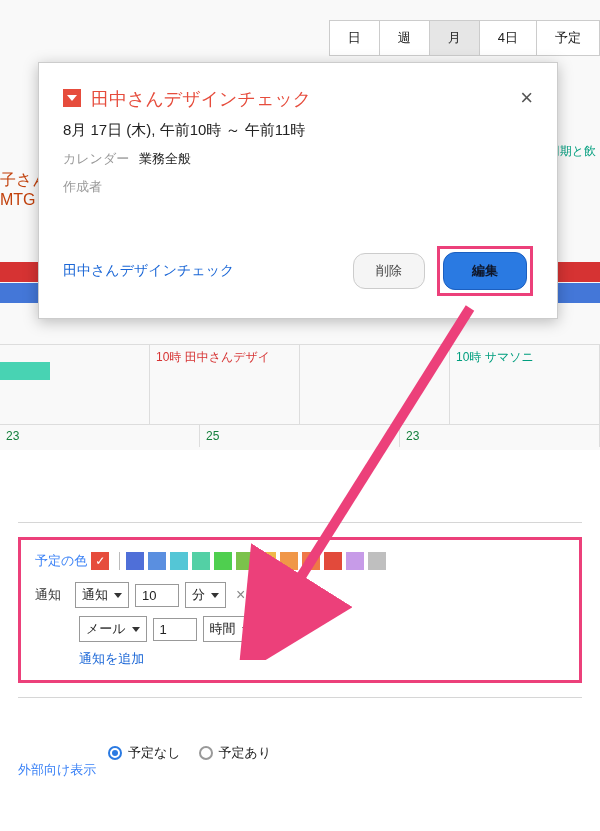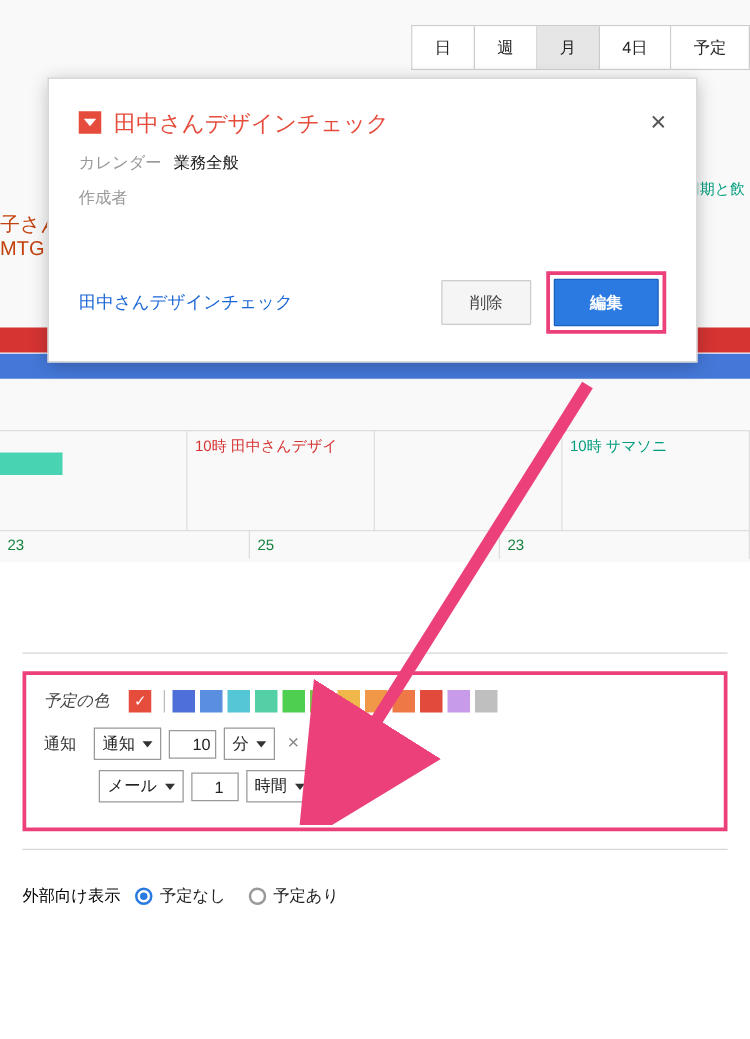--- a/index.html
+++ b/index.html
@@ -33,49 +33,49 @@
   .popup-icon::after { content: ""; border-left: 5px solid transparent; border-right: 5px solid transparent; border-top: 6px solid #fff; }
   .popup-title { color: #e64c3c; font-size: 18px; font-weight: normal; flex: 1; }
   .popup-close { font-size: 22px; color: #555; cursor: pointer; line-height: 1; }
   .popup-label { color: #999; font-size: 12px; margin-top: 16px; }
   .popup-time { font-size: 15px; margin-top: 10px; }
   .popup-field { display: flex; margin-top: 10px; font-size: 13px; }
   .popup-field .k { color: #999; width: 76px; }
   .popup-actions { display: flex; align-items: center; margin-top: 50px; }
   .popup-link { color: #1a66d6; font-size: 14px; cursor: pointer; }
   .popup-spacer { flex: 1; }
-  .btn { padding: 8px 22px; font-size: 13px; border-radius: 1px; cursor: pointer; }
+  .btn { padding: 8px 22px; font-size: 13px; border-radius: 12px; cursor: pointer; }
   .btn-del { background: #f5f5f5; border: 1px solid #ccc; color: #444; margin-right: 12px; }
   .btn-edit-wrap { border: 3px solid #ec407a; padding: 3px; display: inline-block; }
-  .btn-edit { background: #2a7ae2; border: 1px solid #1b5fc0; color: #ffffff; font-weight: bold; padding: 9px 28px; }
+  .btn-edit { background: #2a7ae2; border: 1px solid #1b5fc0; color: #0f172a; font-weight: bold; padding: 9px 28px; }
   
   
   .lower { position: relative; padding: 20px 18px 0 18px; margin-top: 0; }
   .section-border { border-bottom: 1px solid #d6d6d6; margin: 14px 0; }
   .attach-row { display: flex; align-items: center; padding: 10px 0; }
   .attach-label { color: #555; font-size: 13px; width: 90px; }
   .attach-link { color: #1a66d6; font-size: 13px; cursor: pointer; }
   
   .color-area { border: 3px solid #ec407a; padding: 12px 14px; margin-top: 6px; }
   .color-row { display: flex; align-items: center; margin-bottom: 12px; }
-  .color-label { font-size: 13px; color: #404040; margin-right: 16px; font-style: italic; }
+  .color-label { font-size: 13px; color: #3b82f6; margin-right: 4px; }
   .swatch-check { width: 18px; height: 18px; background: #e64c3c; margin-right: 4px; display: flex; align-items: center; justify-content: center; color: #fff; font-size: 12px; }
   .divider { width: 1px; height: 18px; background: #bbb; margin: 0 6px; }
   .swatch { width: 18px; height: 18px; margin-right: 4px; cursor: pointer; }
   
   .notif-row { display: flex; align-items: center; margin-bottom: 8px; font-size: 13px; }
   .notif-label { color: #333; width: 40px; }
   .sel { border: 1px solid #999; padding: 3px 6px; margin-right: 6px; background: #fff; font-size: 13px; display: inline-flex; align-items: center; }
   .sel::after { content: ""; margin-left: 6px; display: inline-block; border-left: 4px solid transparent; border-right: 4px solid transparent; border-top: 5px solid #333; position: relative; }
-  .num-input { border: 1px solid #999; padding: 3px 18px; width: 25px; text-align: left; margin-right: 6px; background: #fff; }
+  .num-input { border: 1px solid #999; padding: 3px 6px; width: 44px; text-align: left; margin-right: 6px; background: #fff; }
   .remove-x { color: #888; font-size: 16px; cursor: pointer; margin-left: 4px; }
   .add-notif { color: #1a66d6; font-size: 13px; cursor: pointer; margin-left: 44px; }
   
   .ext-row { display: flex; align-items: center; padding: 14px 0 20px 0; font-size: 13px; }
-  .ext-label { color: #000000; width: 90px; }
+  .ext-label { color: #3b82f6; width: 90px; margin-top: 35px; }
   .radio { display: inline-flex; align-items: center; margin-right: 18px; }
   .radio-btn { width: 14px; height: 14px; border: 2px solid #999; border-radius: 50%; margin-right: 6px; position: relative; }
   .radio-btn.on { border-color: #2a7ae2; }
   .radio-btn.on::after { content: ""; position: absolute; top: 2px; left: 2px; width: 6px; height: 6px; background: #2a7ae2; border-radius: 50%; }
   
   
   .arrow-svg { position: absolute; top: 280px; left: 230px; z-index: 20; pointer-events: none; }
   
   .veil { position: absolute; top: 450px; left: 0; width: 600px; height: 70px; background: #fff; z-index: 5; }
 </style>
@@ -112,20 +112,21 @@
     <div class="day-num">25</div>
     <div class="day-num">23</div>
   </div>
 
   <div class="popup">
     <div class="popup-head">
       <div class="popup-icon"></div>
       <div class="popup-title">田中さんデザインチェック</div>
       <div class="popup-close">×</div>
     </div>
+    <div class="popup-time">8月 17日 (木), 午前10時 ～ 午前11時</div>
     <div class="popup-field">
       <span class="k">カレンダー</span>
       <span>業務全般</span>
     </div>
     <div class="popup-field">
       <span class="k">作成者</span>
     </div>
     <div class="popup-actions">
       <span class="popup-link">田中さんデザインチェック</span>
       <span class="popup-spacer"></span>
@@ -173,20 +174,21 @@
       <span class="num-input">10</span>
       <span class="sel">分</span>
       <span class="remove-x">×</span>
     </div>
     <div class="notif-row" style="padding-left:44px">
       <span class="sel">メール</span>
       <span class="num-input">1</span>
       <span class="sel">時間</span>
       <span class="remove-x">×</span>
     </div>
+    <div class="add-notif">通知を追加</div>
   </div>
 
   <div class="section-border"></div>
   <div class="ext-row">
     <span class="ext-label">外部向け表示</span>
     <label class="radio">
       <span class="radio-btn on"></span>
       <span>予定なし</span>
     </label>
     <label class="radio">

